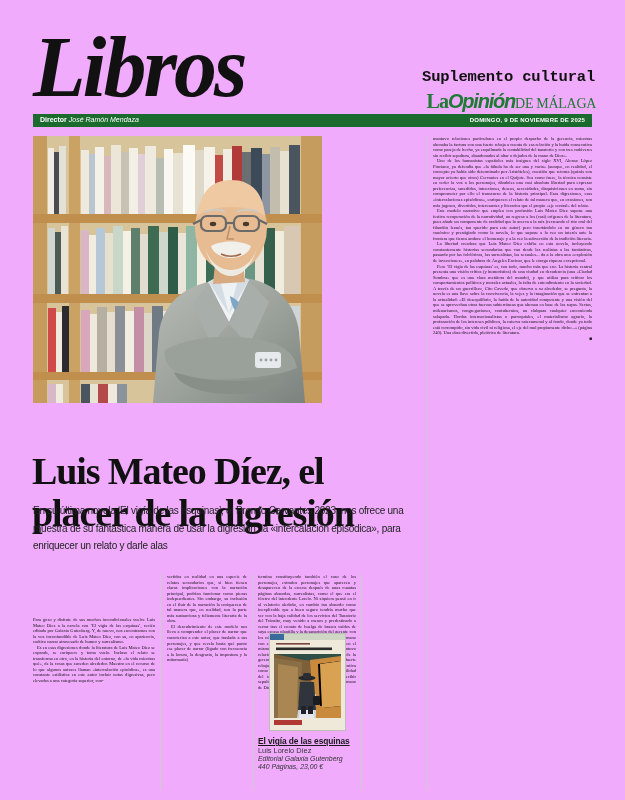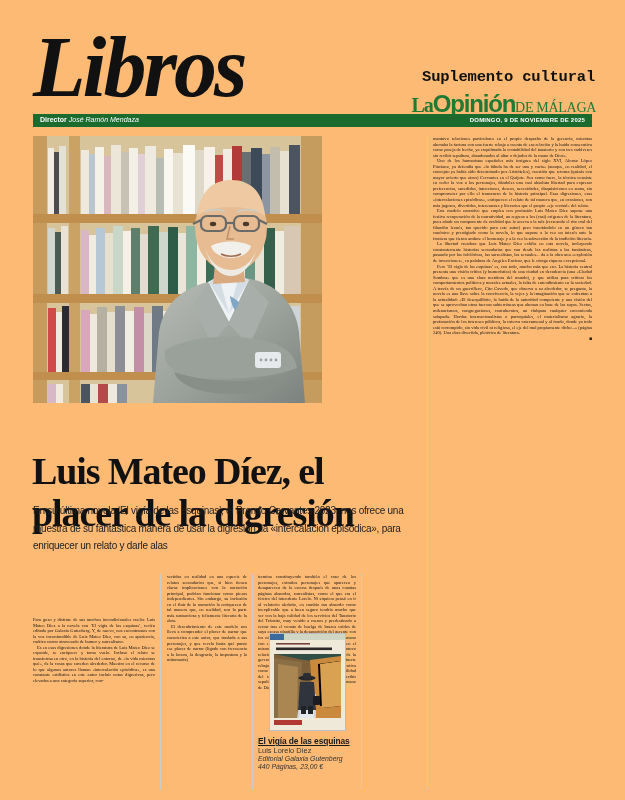--- a/index.html
+++ b/index.html
@@ -6,21 +6,21 @@
   html, body {
     margin: 0; padding: 0;
     width: 625px; height: 800px;
     background: #ffffff;
     font-family: "Liberation Serif", serif;
     overflow: hidden;
   }
   .page {
     position: relative;
     width: 625px; height: 800px;
-    background: #fdba74;
+    background: #f0abfc;
   }
 
   
   .masthead {
     position: absolute;
     left: 0; top: 0;
     width: 625px; height: 130px;
   }
   .masthead-title {
     position: absolute;
@@ -52,23 +52,24 @@
   .brand .brand-la {
     font-family: "Liberation Serif", serif;
     font-weight: bold;
     font-size: 20px;
     color: #1f7a33;
     letter-spacing: -1px;
   }
   .brand .brand-op {
     font-family: "Liberation Sans", sans-serif;
     font-weight: bold;
-    font-size: 24px;
+    font-size: 20px;
     color: #1f7a33;
     letter-spacing: -1.2px;
+    font-style: italic;
   }
   .brand .brand-de {
     font-family: "Liberation Serif", serif;
     font-weight: normal;
     font-size: 14px;
     color: #1f7a33;
     letter-spacing: -0.3px;
   }
   .rule-bar {
     position: absolute;

